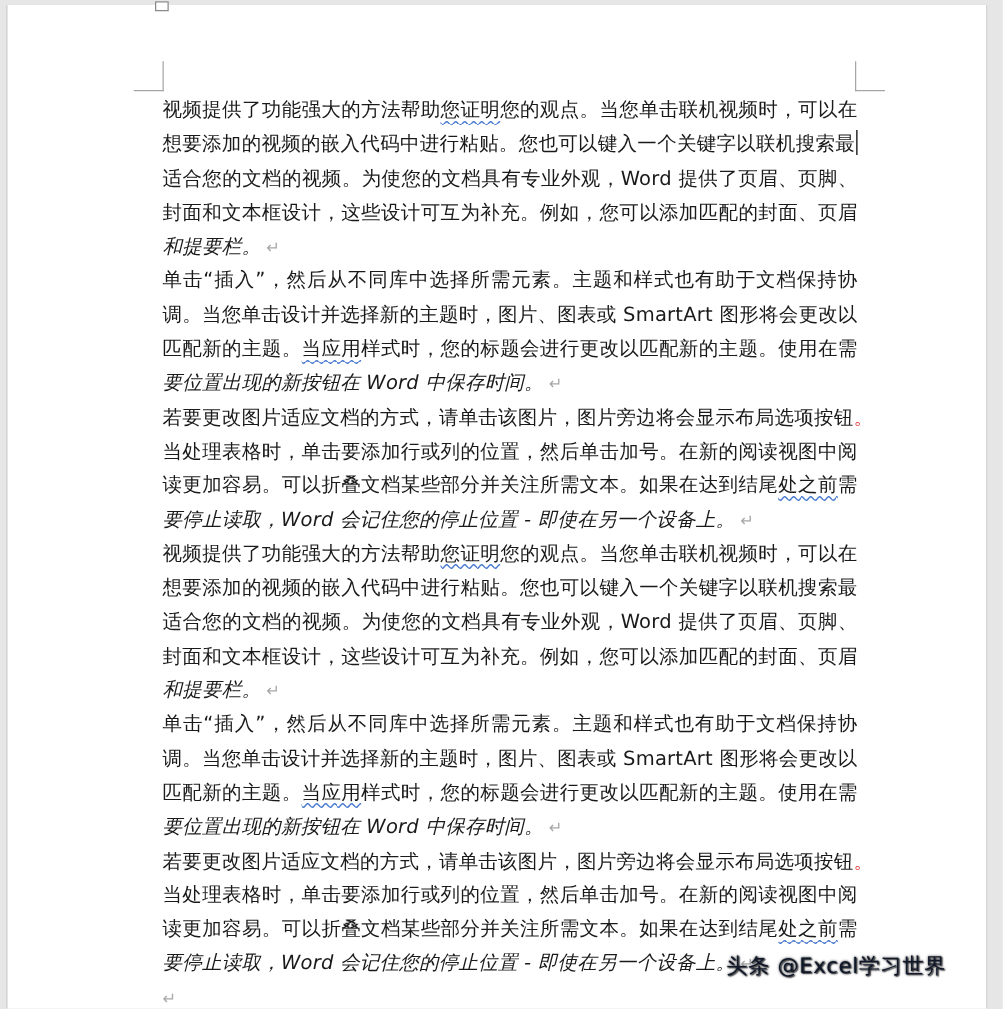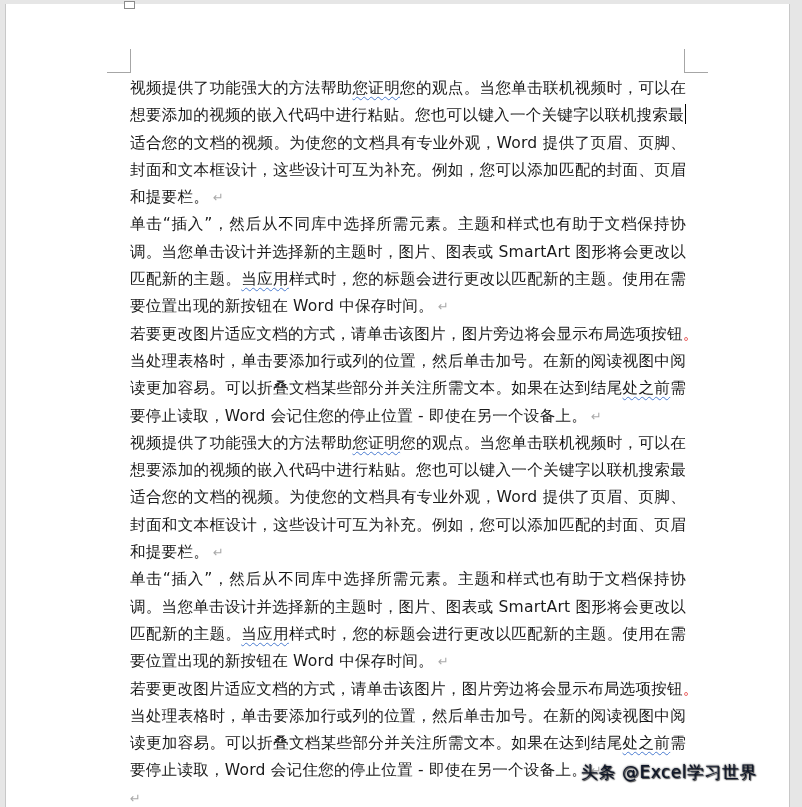--- a/index.html
+++ b/index.html
@@ -74,20 +74,21 @@
   }
   .line {
     display: block;
     white-space: nowrap;
     height: 27.3px;
     text-align: justify;
     text-align-last: justify;
   }
   .line.last {
     text-align-last: left;
+    font-style: italic;
   }
   .pilcrow {
     color: #a9a9a9;
     font-size: 13px;
     margin-left: 4px;
   }
   .squiggle {
     text-decoration: underline wavy #4a7bd0;
     text-decoration-thickness: 1px;
     text-underline-offset: 3px;

